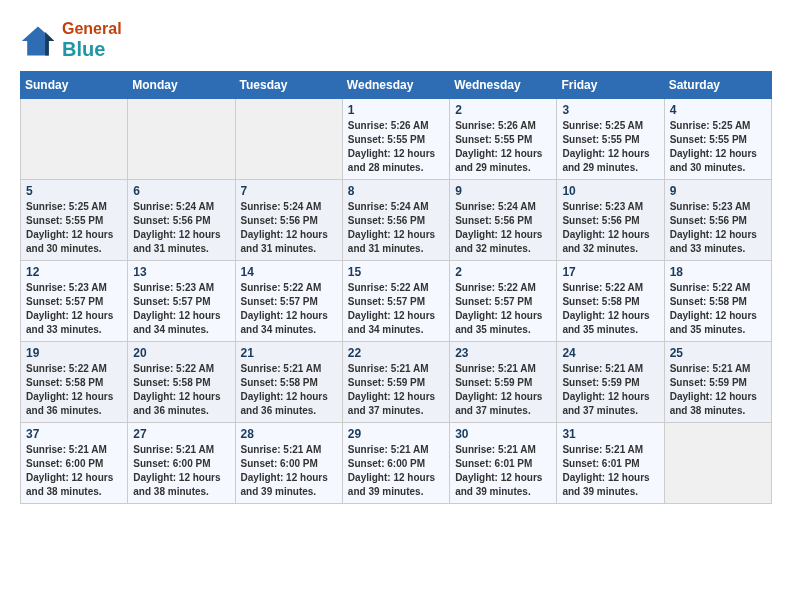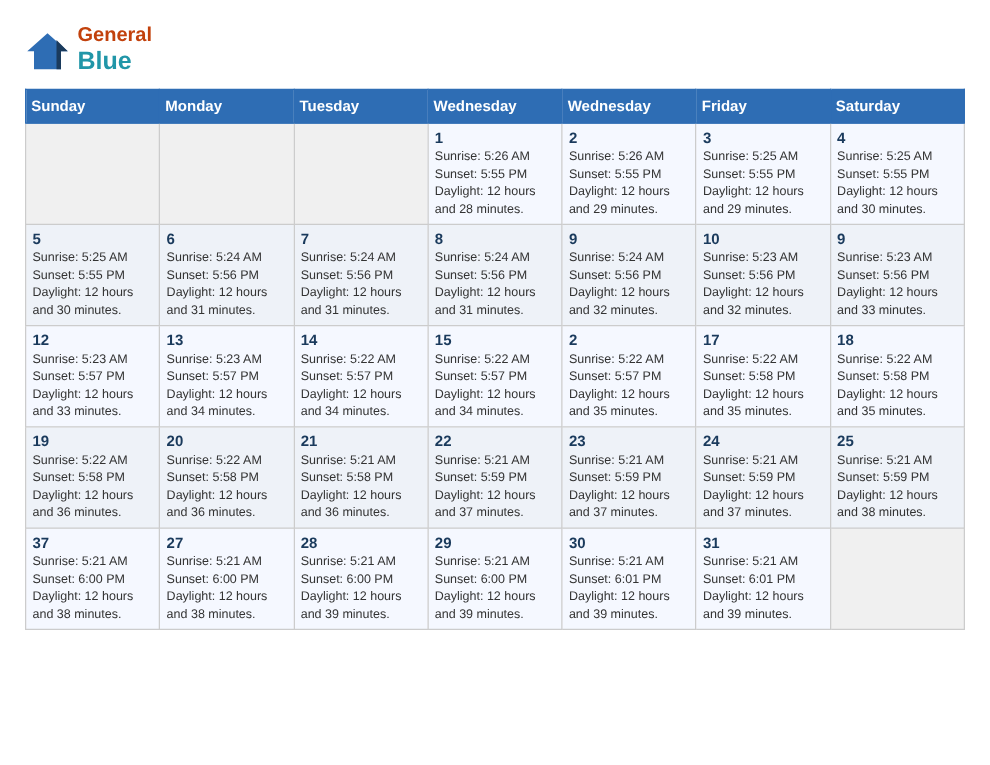--- a/index.html
+++ b/index.html
@@ -73,20 +73,21 @@
       font-weight: bold;
       font-size: 12px;
       color: #1a3a5c;
       display: block;
       margin-bottom: 2px;
     }
     .day-info {
       font-size: 10px;
       color: #333;
       line-height: 1.4;
+      font-weight: bold;
     }
     .empty-cell {
       background: #f0f0f0 !important;
     }
   </style>
 </head>
 <body>
 
 <div class="header">
   <div class="logo">

